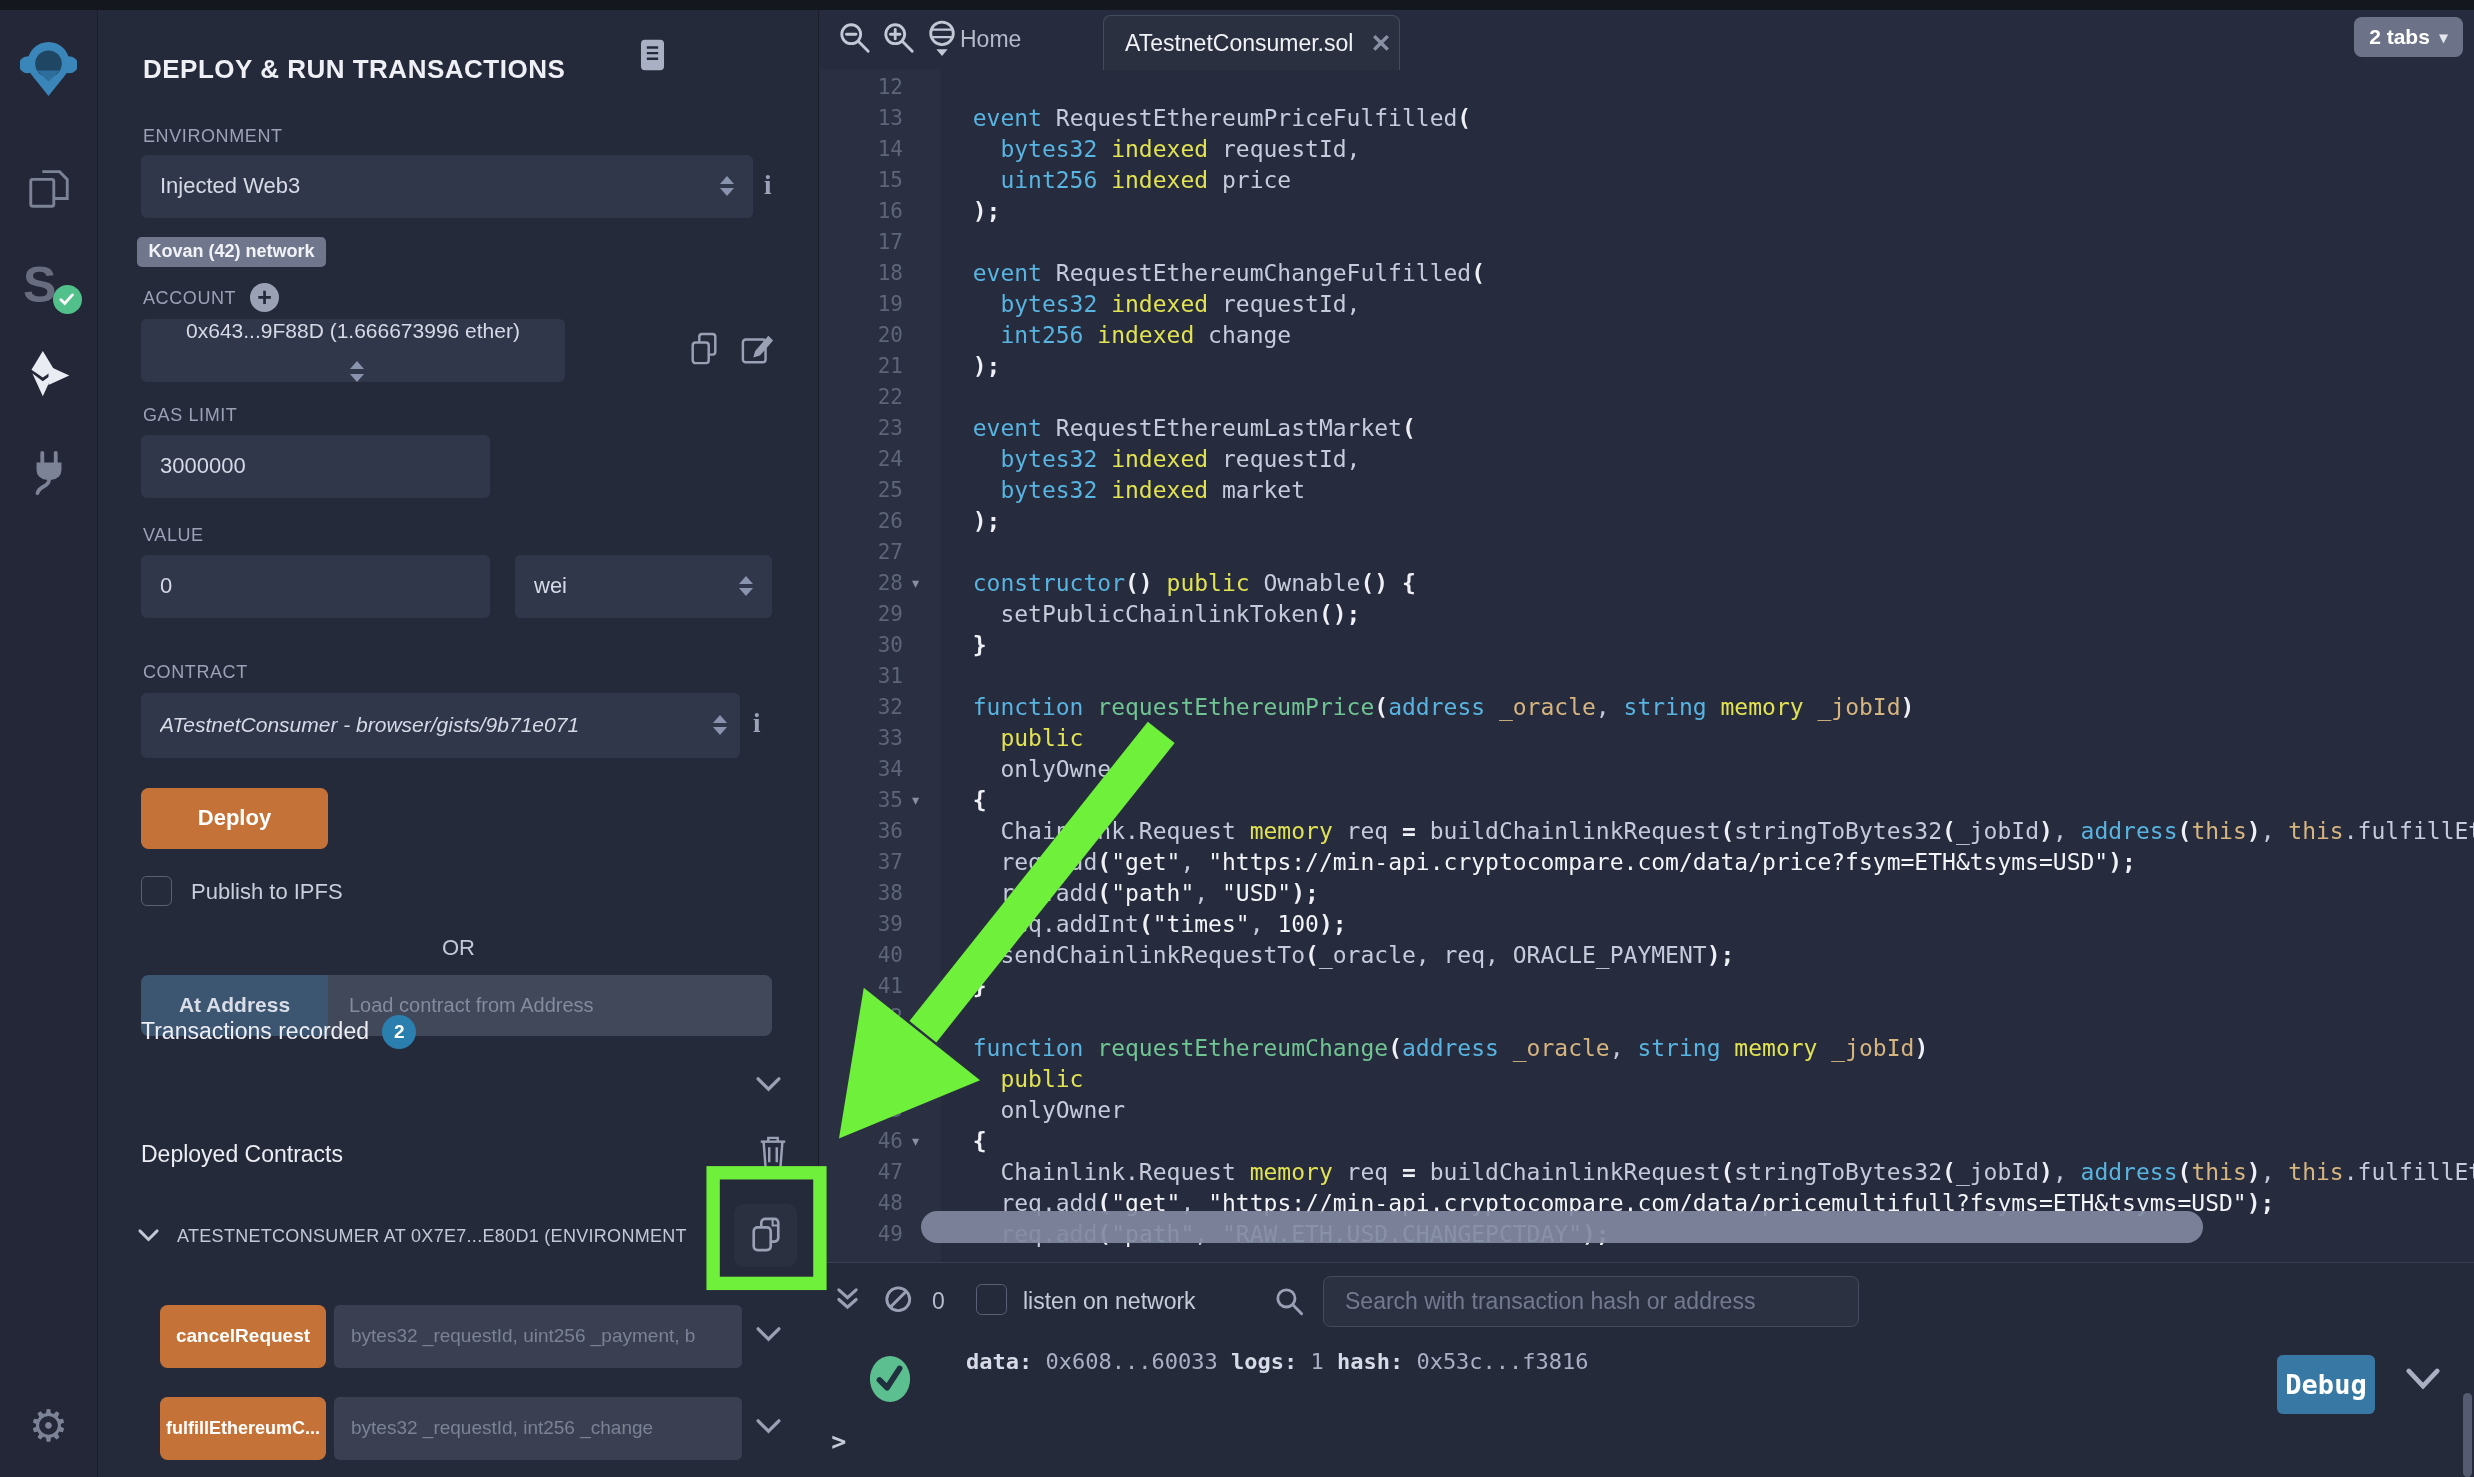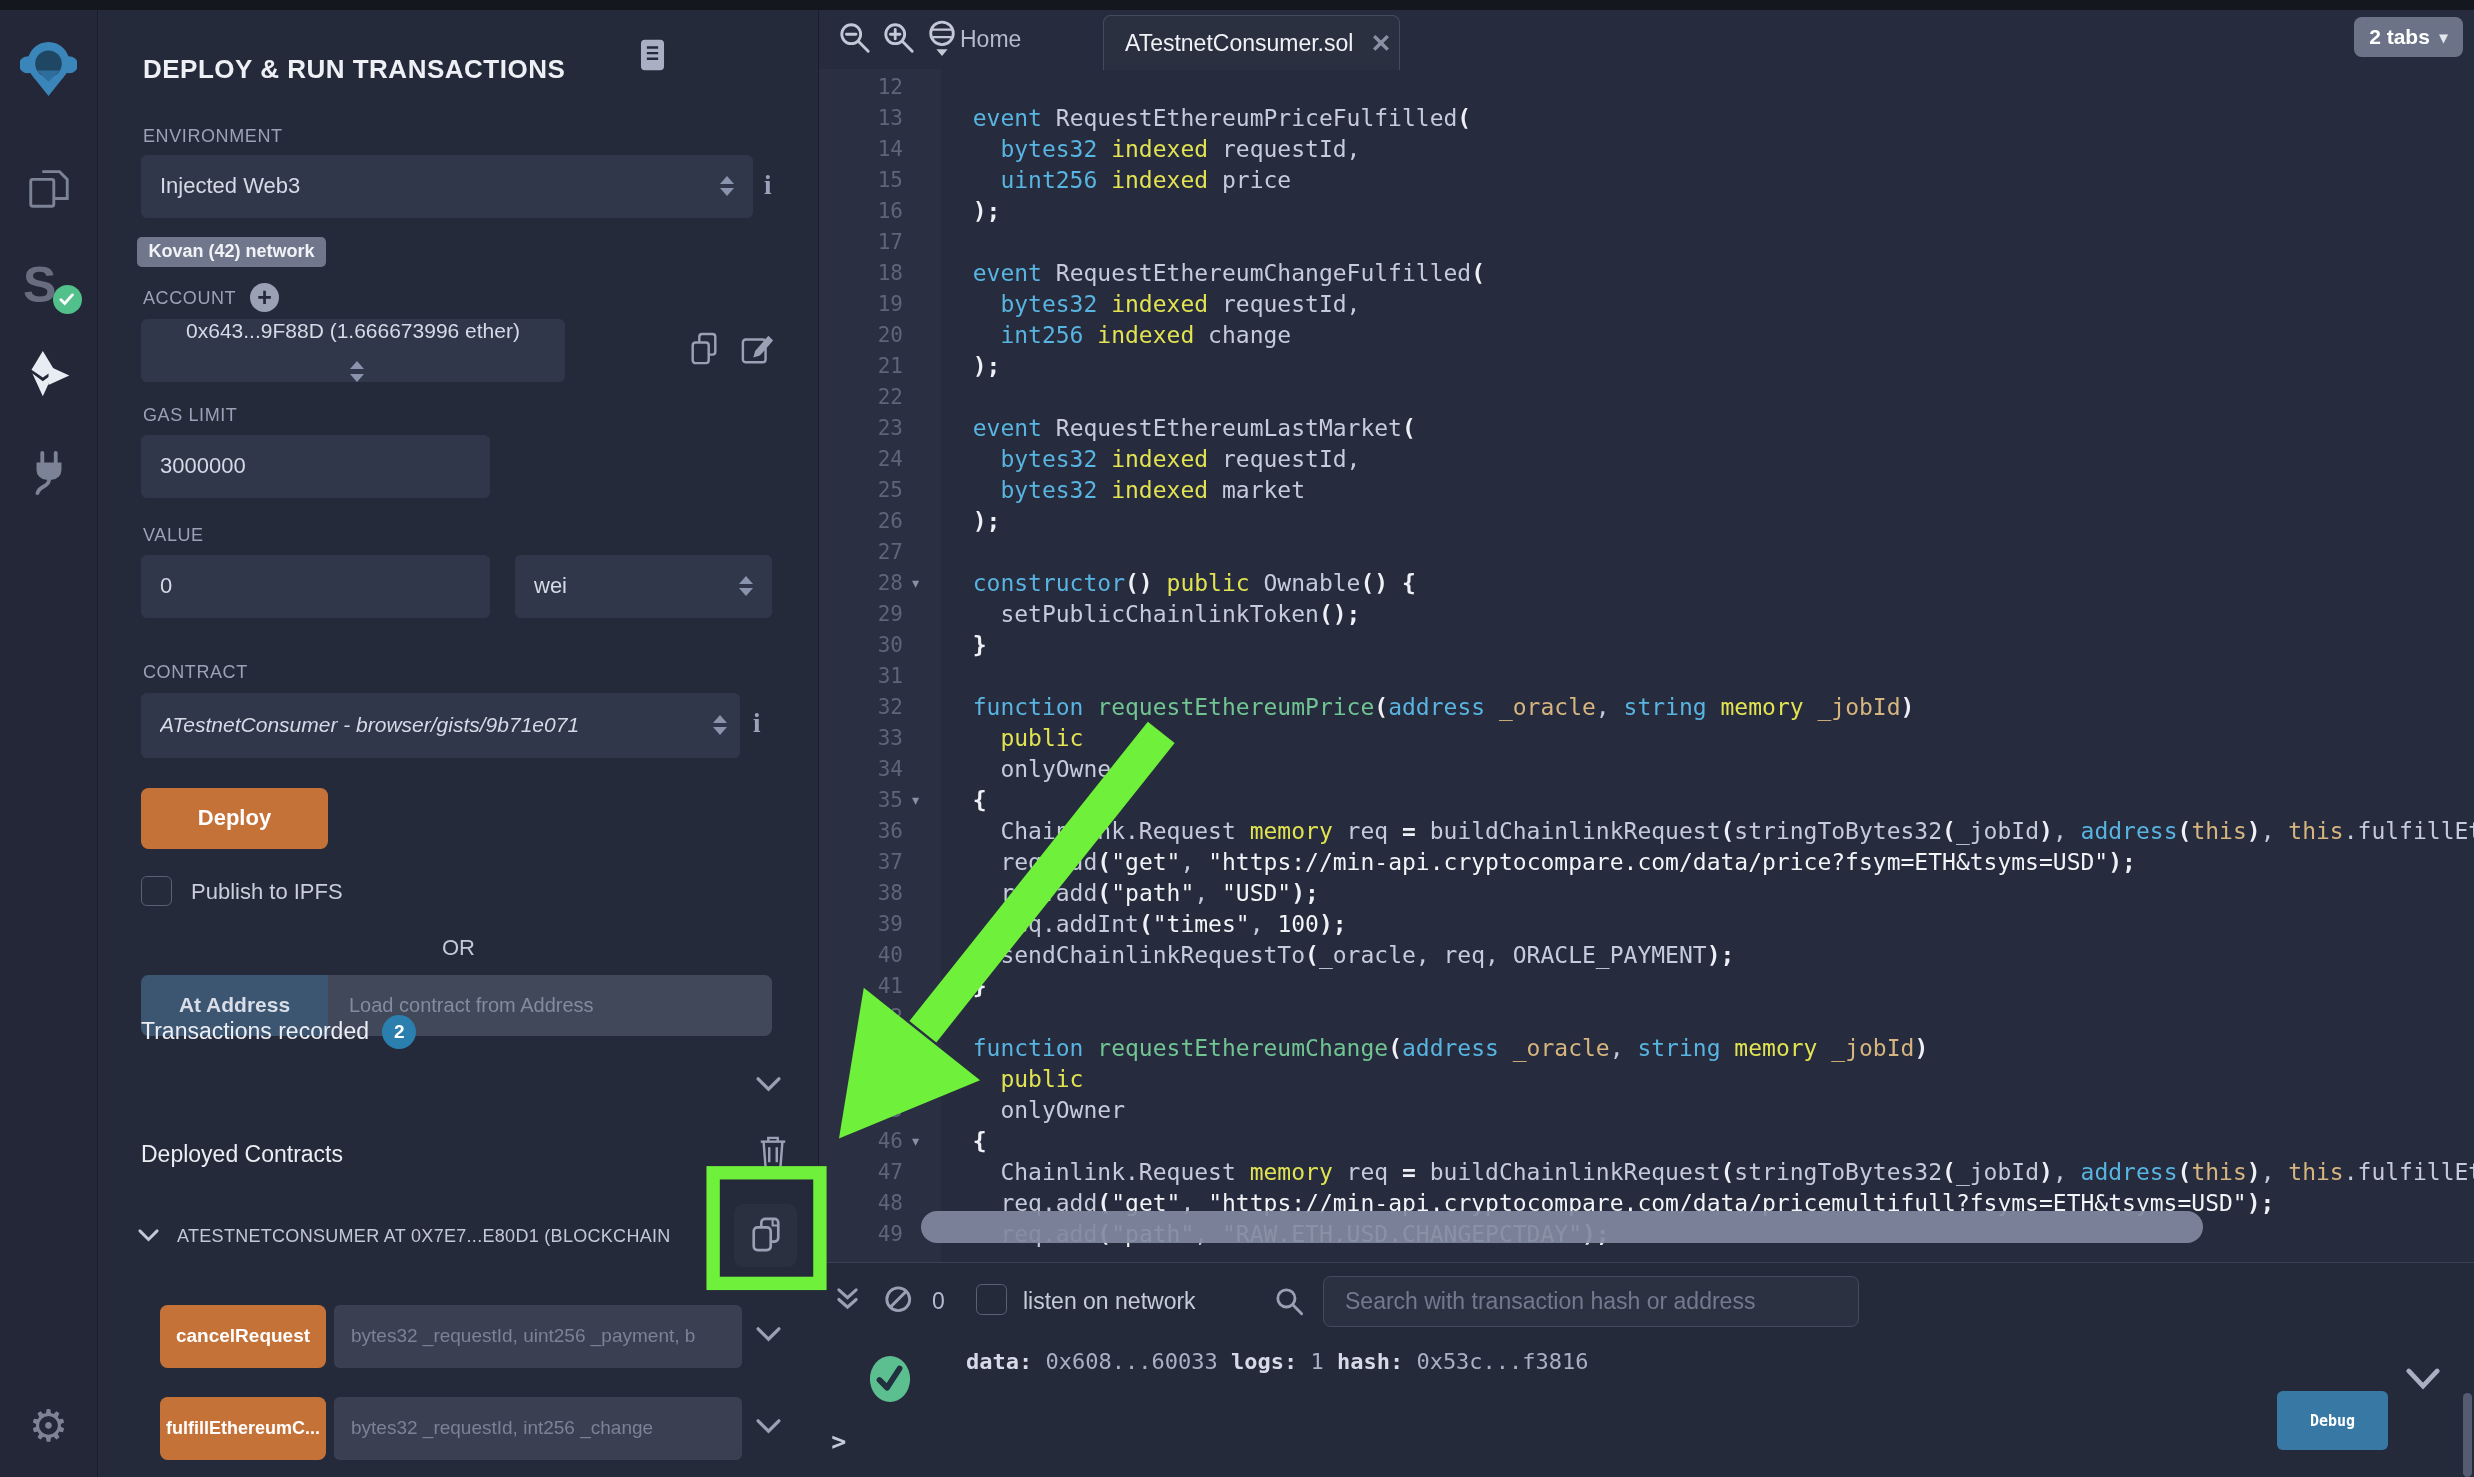--- a/index.html
+++ b/index.html
@@ -79,22 +79,22 @@
   .terminal{position:absolute;left:818px;top:1262px;width:1657px;height:215px;background:#252a3b;border-top:1.9px solid #3a4054;box-sizing:border-box;}
   .t-num{position:absolute;left:114px;top:25px;font-size:23px;color:#b6bcce;}
   .t-listen{position:absolute;left:205px;top:25px;font-size:23px;color:#c6cbd8;}
   .t-search{position:absolute;left:505px;top:13.3px;width:536px;height:51px;background:#2c3142;border:1px solid #454b5f;
             border-radius:7.6px;color:#d6dae6;font-size:23px;padding:0 21px;box-sizing:border-box;
             font-family:"Liberation Sans",sans-serif;outline:none;}
   .t-search::placeholder{color:#737a8f;}
   #log-lines{position:absolute;left:148px;top:84px;font:22px/29px "DejaVu Sans Mono",monospace;}
   .tline .tb{color:#d7dbe8;font-weight:700;}
   .tline .tv{color:#aab0c4;}
-  .debug{position:absolute;left:1459px;top:92px;width:111px;height:59px;background:#3779a4;border:none;border-radius:5.7px;
-         color:#fff;font-size:15px;font-weight:700;font-family:"DejaVu Sans Mono",monospace;margin-top:36px;}
+  .debug{position:absolute;left:1459px;top:92px;width:98px;height:59px;background:#3779a4;border:none;border-radius:5.7px;
+         color:#fff;font-size:27px;font-weight:700;font-family:"DejaVu Sans Mono",monospace;}
   .prompt{position:absolute;left:13.3px;top:164px;font:700 25px "DejaVu Sans Mono",monospace;color:#c6cbd8;}
   .vscroll{position:absolute;right:2.9px;top:130px;width:9.5px;height:84px;border-radius:4.8px;background:#555c72;}
 
   
   .annot{position:absolute;left:0;top:0;width:2475px;height:1478px;pointer-events:none;z-index:60;}
   svg{display:block;}
 </style>
 </head>
 <body>
 
@@ -242,21 +242,21 @@
         <path d="M7 9 l2 26 a3 3 0 0 0 3 3 h10 a3 3 0 0 0 3 -3 l2 -26"></path>
         <path d="M13 15 v16 M21 15 v16"></path>
       </svg>
     </span>
 
     <span style="position:absolute;left:38px;top:1218px;">
       <svg width="23" height="15.3" viewBox="0 0 24 16" fill="none" stroke="#c3c8d6" stroke-width="3" stroke-linecap="round">
           <polyline points="3,3 12,12 21,3"></polyline>
         </svg>
     </span>
-    <span class="ctr-title" style="top:1216px;">ATESTNETCONSUMER AT 0X7E7...E80D1 (BLOCKCHAIN</span>
+    <span class="ctr-title" style="top:1216px;">ATESTNETCONSUMER AT 0X7E7...E80D1 (ENVIRONMENT</span>
     <div class="copybtn" style="left:635px;top:1194px;">
       <svg width="34" height="40" viewBox="0 0 36 42" fill="none" stroke="#9aa1b5" stroke-width="2.8">
         <rect x="13" y="4" width="18" height="24" rx="4"></rect>
         <rect x="5" y="13" width="18" height="24" rx="4" fill="#2b3040"></rect>
         <path d="M25 4 v7 h6" stroke-width="2.2"></path>
       </svg>
     </div>
 
     <button class="btn-orange fn-btn" style="left:61px;top:1295px;width:166px;height:63px;">cancelRequest</button>
     <input class="fn-inp" style="left: 235px; top: 1295px; width: 408px; height: 63px;" placeholder="bytes32 _requestId, uint256 _payment, b">

